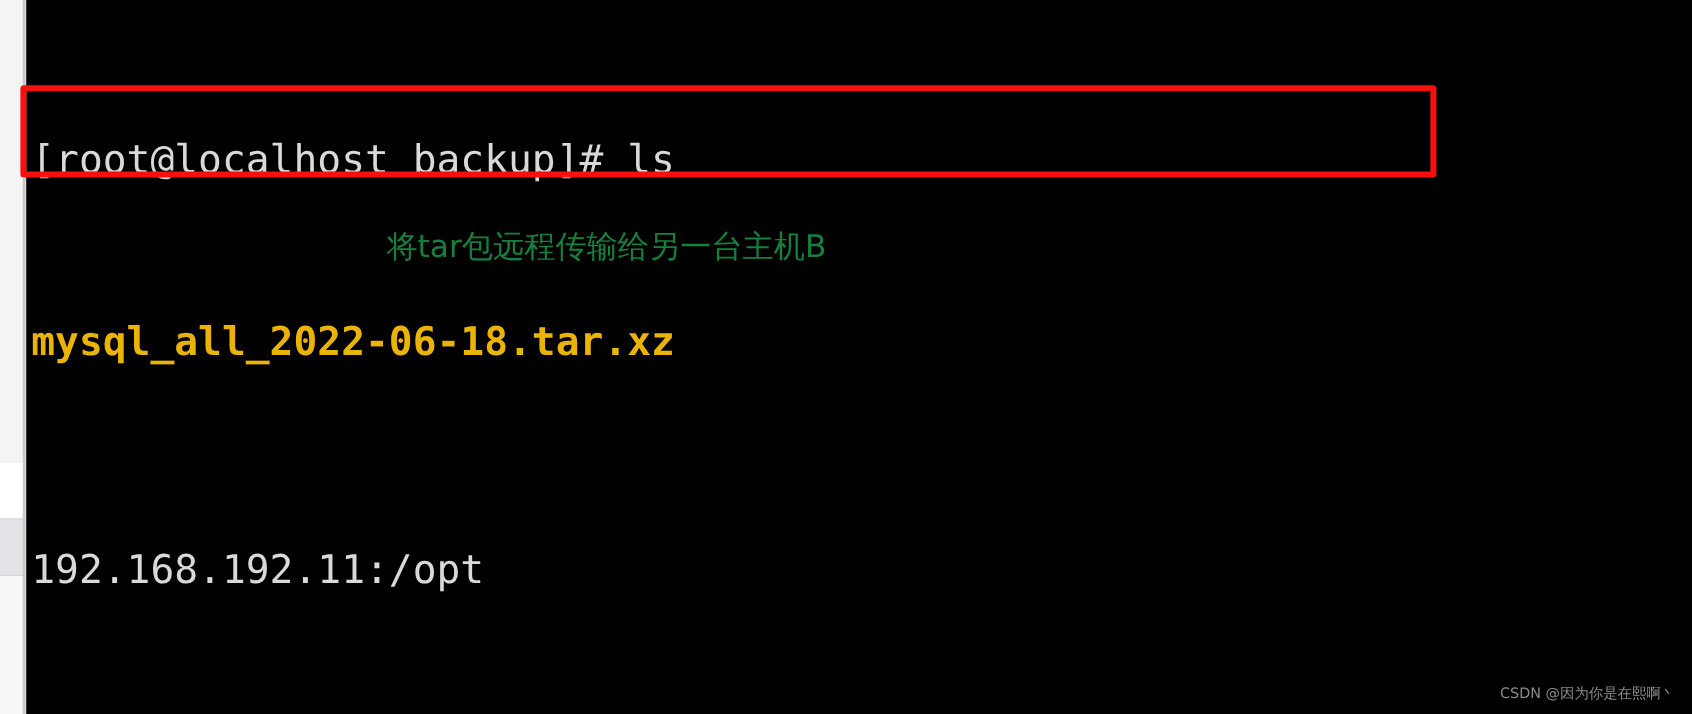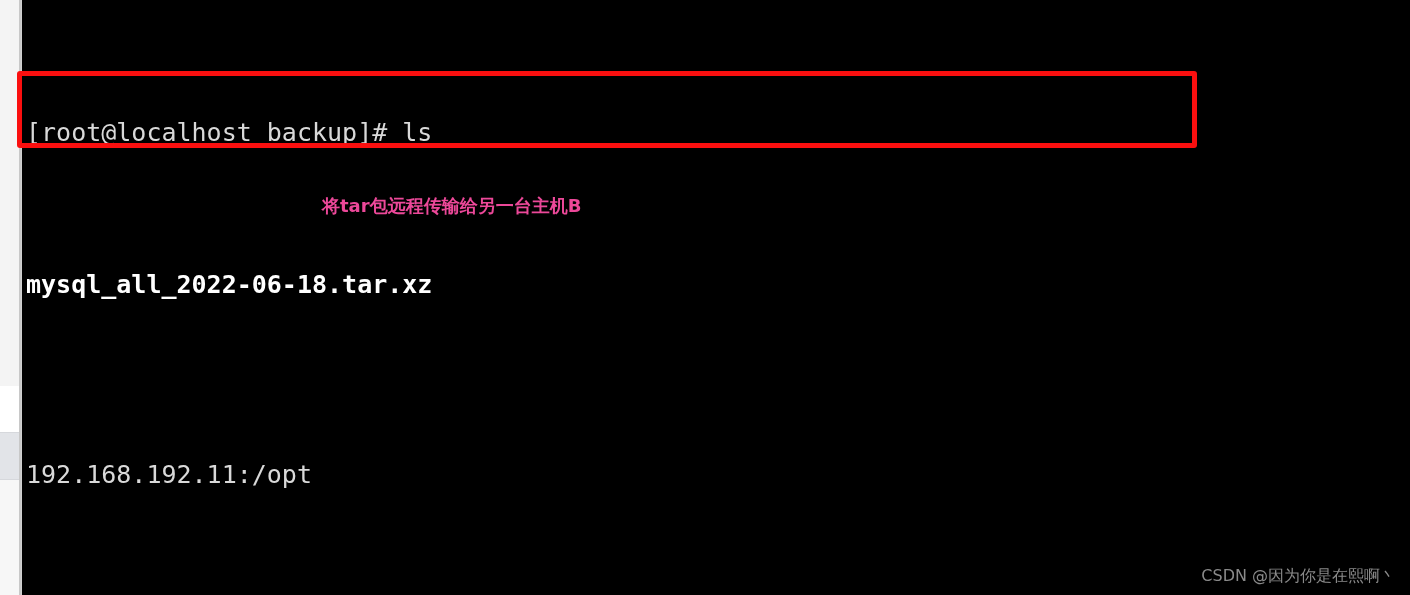--- a/index.html
+++ b/index.html
@@ -65,67 +65,67 @@
     background: #c8c8c8;
   }
 
   
   #term {
     position: absolute;
     left: 22px; top: 0;
     width: 1388px; height: 595px;
     background: #000000;
     color: #d8d8d8;
-    font-size: 25px;
+    font-size: 33px;
     line-height: 38px;
     letter-spacing: 0px;
     white-space: pre;
   }
   .line {
     height: 38px;
     padding-left: 4px;
     white-space: pre;
     position: relative;
   }
   .fg-default { color: #d9d9d9; }
-  .fg-archive { color: #ffffff; font-weight: bold; }
+  .fg-archive { color: #eab308; font-weight: bold; }
 
   
   #red-box {
     position: absolute;
     left: 17px;
     top: 71px;
     width: 1180px;
     height: 77px;
     border: 5px solid #fa0f0f;
     border-radius: 3px;
     box-sizing: border-box;
     pointer-events: none;
   }
 
   
   #cn-note {
     position: absolute;
     left: 322px;
     top: 190px;
     font-family: "DejaVu Sans", "Liberation Sans", sans-serif;
-    font-size: 18px;
+    font-size: 26px;
     line-height: 32px;
-    font-weight: bold;
-    color: #ec4899;
+    font-weight: normal;
+    color: #15803d;
     white-space: pre;
   }
 
   
   #watermark {
     position: absolute;
     right: 14px;
     bottom: 8px;
     font-family: "DejaVu Sans", "Liberation Sans", sans-serif;
-    font-size: 16px;
+    font-size: 12px;
     color: #8a8a8a;
     white-space: pre;
   }
 </style>
 </head>
 <body>
 
 <div id="screen">
 
   <div id="left-gutter">

